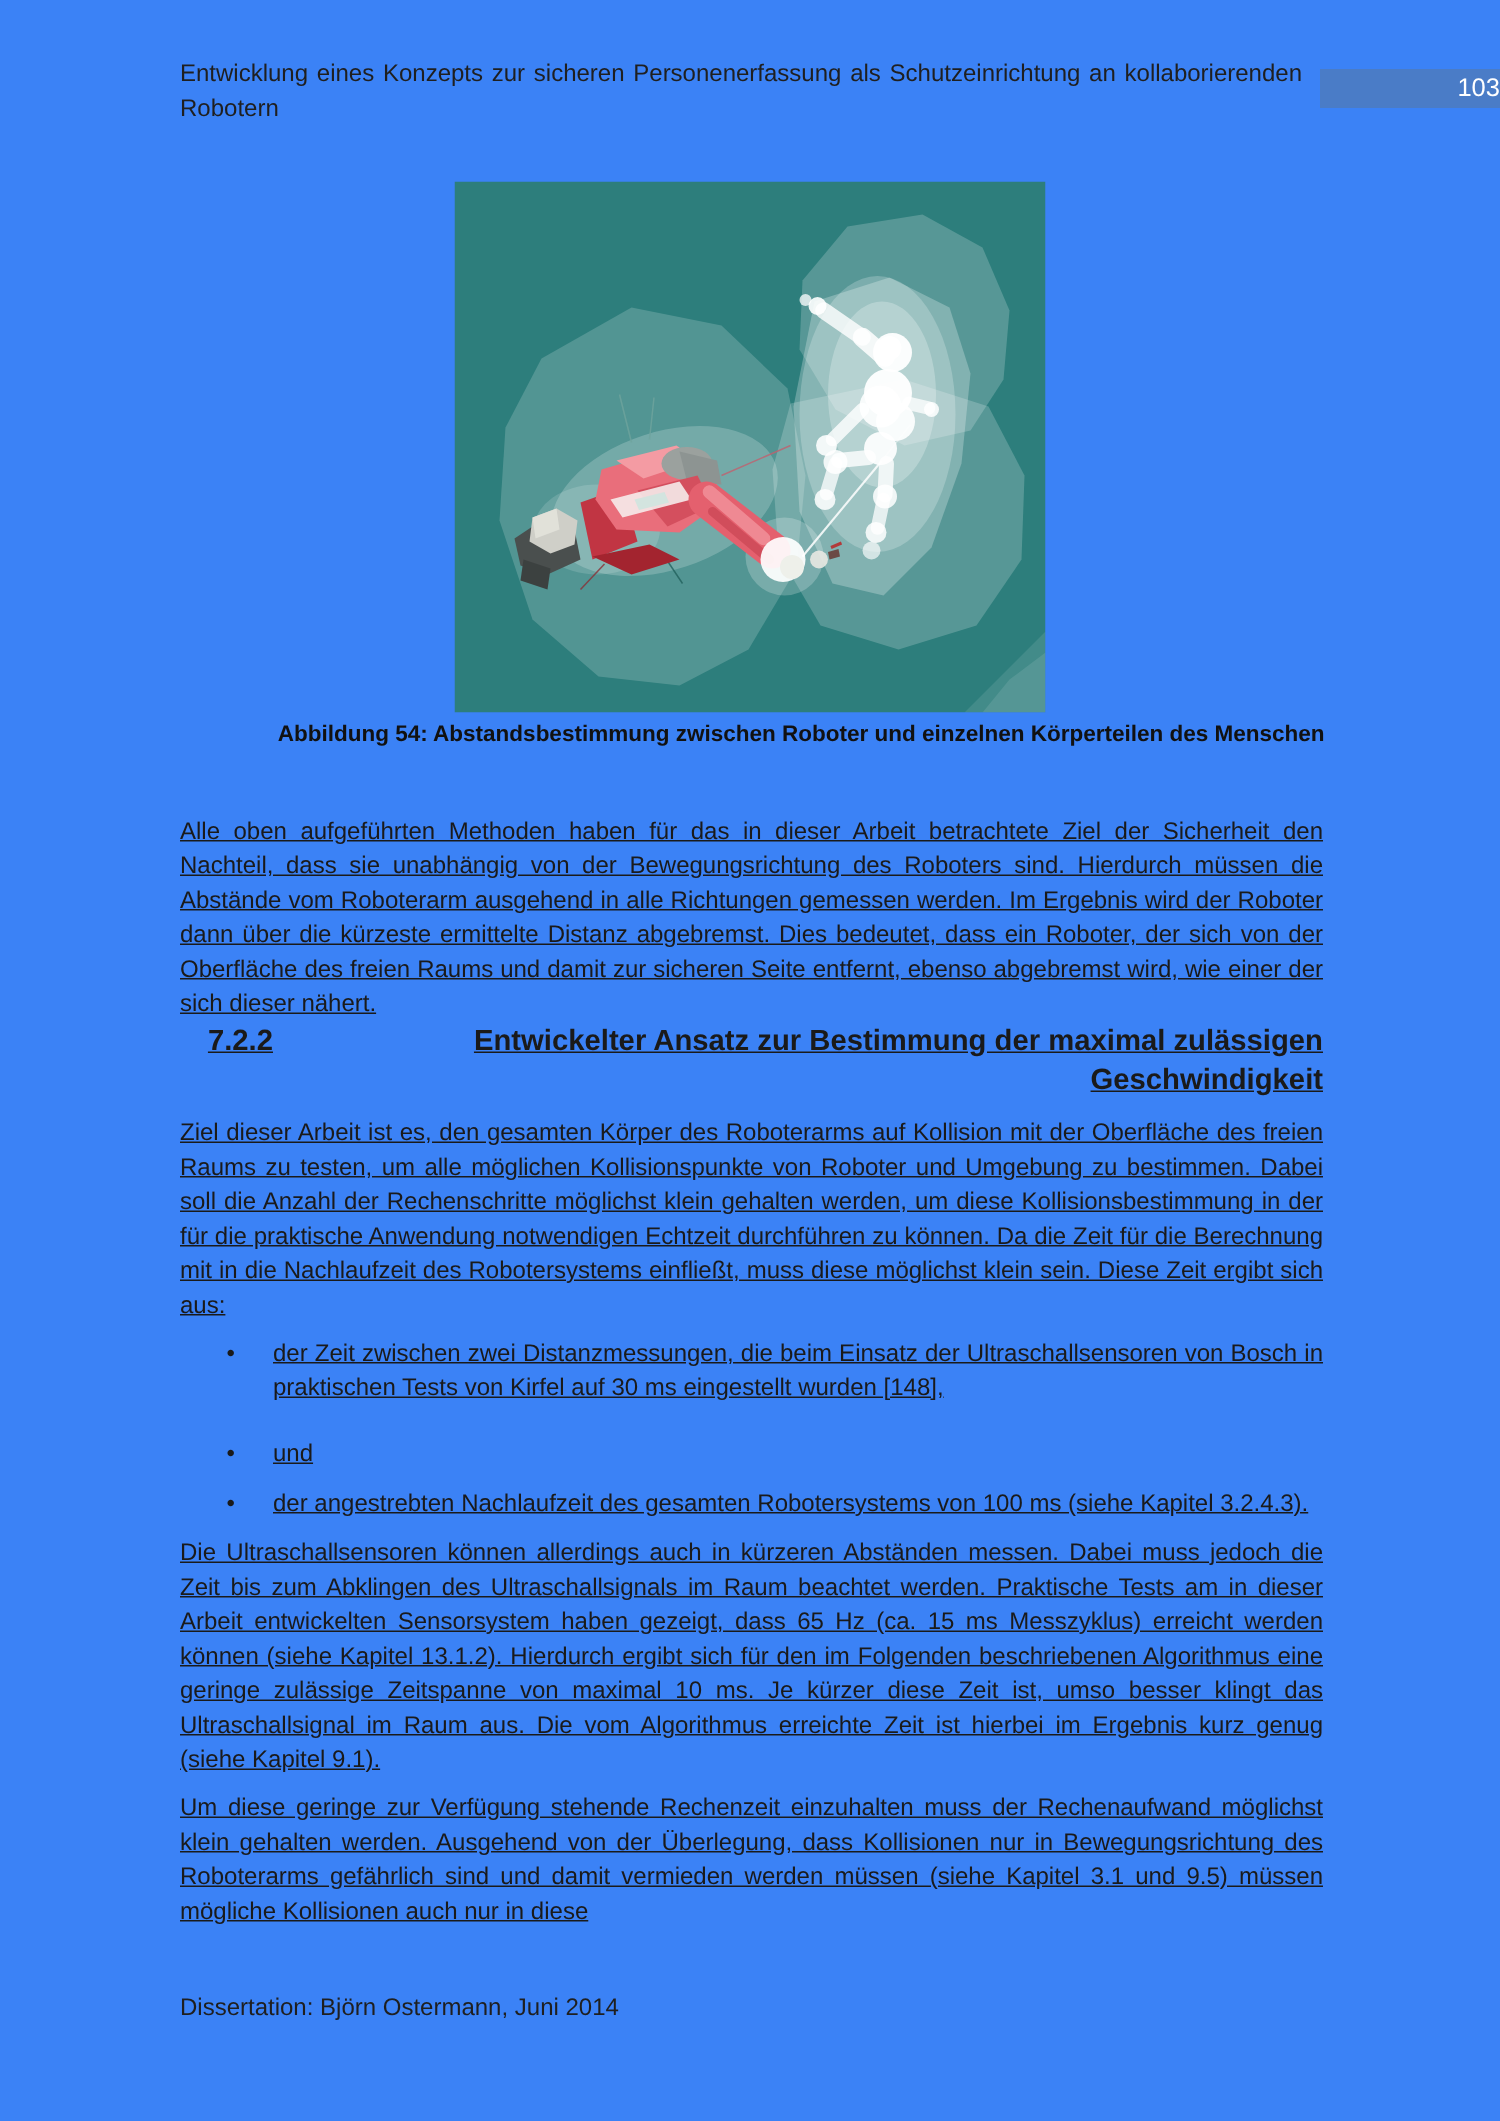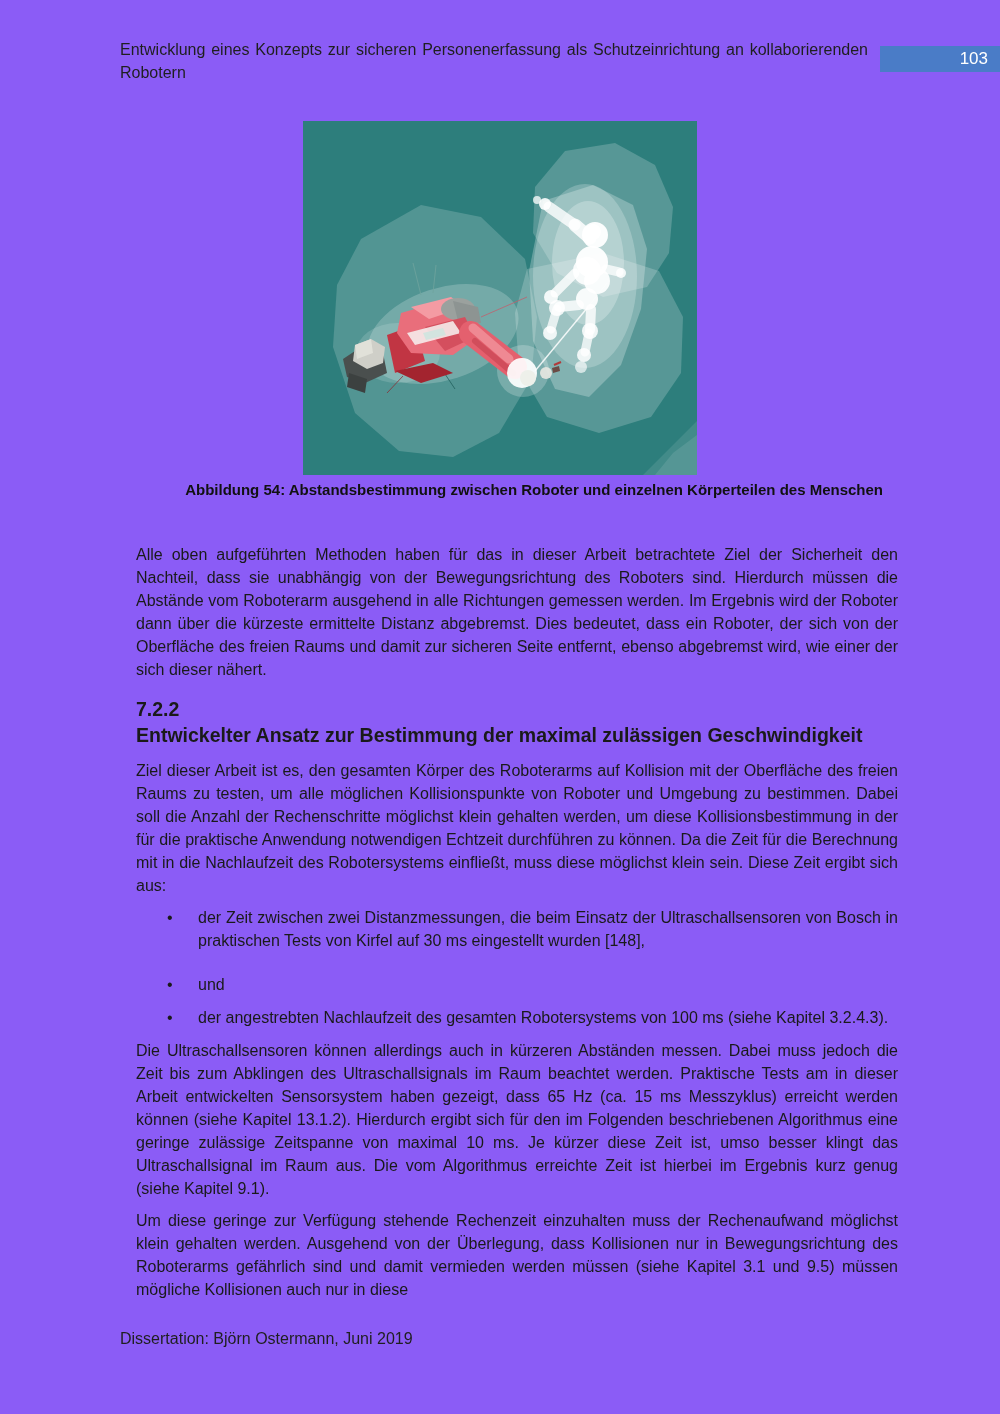--- a/index.html
+++ b/index.html
@@ -2,52 +2,52 @@
 <html><head>
 <meta charset="utf-8">
 <style>
   * { margin:0; padding:0; box-sizing:border-box; }
   html,body { background:#ffffff; }
   body {
     width:1000px; height:1414px; position:relative;
     font-family:"Liberation Sans", sans-serif;
     color:#1a1a1a;
   }
-  .page { position:absolute; inset:0; width:1000px; height:1414px; background:#8b5cf6; }
+  .page { position:absolute; inset:0; width:1000px; height:1414px; background:#3b82f6; }
 
   
   .running-header {
     position:absolute; left:120px; top:38px; width:748px;
     font-size:16px; line-height:23px; text-align:justify; color:#1f1f1f;
   }
   .page-number-box {
     position:absolute; left:880px; top:46px; width:120px; height:26px;
     background:#4a7cc7; color:#ffffff; font-size:17px; line-height:26px;
-    text-align:right; padding-right:12px;
+    text-align:right; 
   }
 
   
   .figure-wrap { position:absolute; left:303px; top:121px; width:394px; height:354px; }
   .figure-wrap svg { display:block; }
 
   .figure-caption {
     position:absolute; left:119px; top:480px; width:764px;
     text-align:right; font-weight:bold; font-size:15px; line-height:19px; color:#111;
   }
   .figure-caption .cap-line { display:block; }
 
   
   .content {
-    position:absolute; left:136px; top:543px; width:762px;
-    font-size:16px; line-height:23px; text-align:justify;
+    position:absolute; left:120px; top:543px; width:762px;
+    font-size:16px; line-height:23px; text-align:justify;text-decoration:underline;
   }
   .content p { margin:0; }
   .section-heading {
-    display:flex; margin-top:15px; margin-bottom:11px;
-    font-weight:bold; font-size:19.5px; line-height:26px; text-align:left;flex-direction:column;
+    display:flex; margin-bottom:11px;
+    font-weight:bold; font-size:19.5px; line-height:26px; text-align:right;
   }
   .sec-num { flex:none; width:62px; }
   .sec-title { flex:1; }
 
   ul.bullet-list { list-style:none; margin:9px 0 6px 0; }
   ul.bullet-list li { position:relative; padding-left:62px; margin-bottom:10px; }
   ul.bullet-list li::before {
     content:"\2022"; position:absolute; left:31px; top:0; font-size:16px;
   }
   .li-after { margin-top:21px; text-align:left; }
@@ -183,15 +183,15 @@
       <li>
         <span>der angestrebten Nachlaufzeit des gesamten Robotersystems von 100 ms (siehe Kapitel 3.2.4.3).</span>
         
       </li>
     </ul>
 
     <p>Die Ultraschallsensoren können allerdings auch in kürzeren Abständen messen. Dabei muss jedoch die Zeit bis zum Abklingen des Ultraschallsignals im Raum beachtet werden. Praktische Tests am in dieser Arbeit entwickelten Sensorsystem haben gezeigt, dass 65 Hz (ca. 15 ms Messzyklus) erreicht werden können (siehe Kapitel 13.1.2). Hierdurch ergibt sich für den im Folgenden beschriebenen Algorithmus eine geringe zulässige Zeitspanne von maximal 10 ms. Je kürzer diese Zeit ist, umso besser klingt das Ultraschallsignal im Raum aus. Die vom Algorithmus erreichte Zeit ist hierbei im Ergebnis kurz genug (siehe Kapitel 9.1).</p>
     <p class="para-gap">Um diese geringe zur Verfügung stehende Rechenzeit einzuhalten muss der Rechenaufwand möglichst klein gehalten werden. Ausgehend von der Überlegung, dass Kollisionen nur in Bewegungsrichtung des Roboterarms gefährlich sind und damit vermieden werden müssen (siehe Kapitel 3.1 und 9.5) müssen mögliche Kollisionen auch nur in diese</p>
   </div>
 
-  <div class="doc-footer">Dissertation: Björn Ostermann, Juni 2019</div>
+  <div class="doc-footer">Dissertation: Björn Ostermann, Juni 2014</div>
 
 </div>
 
 </body></html>

